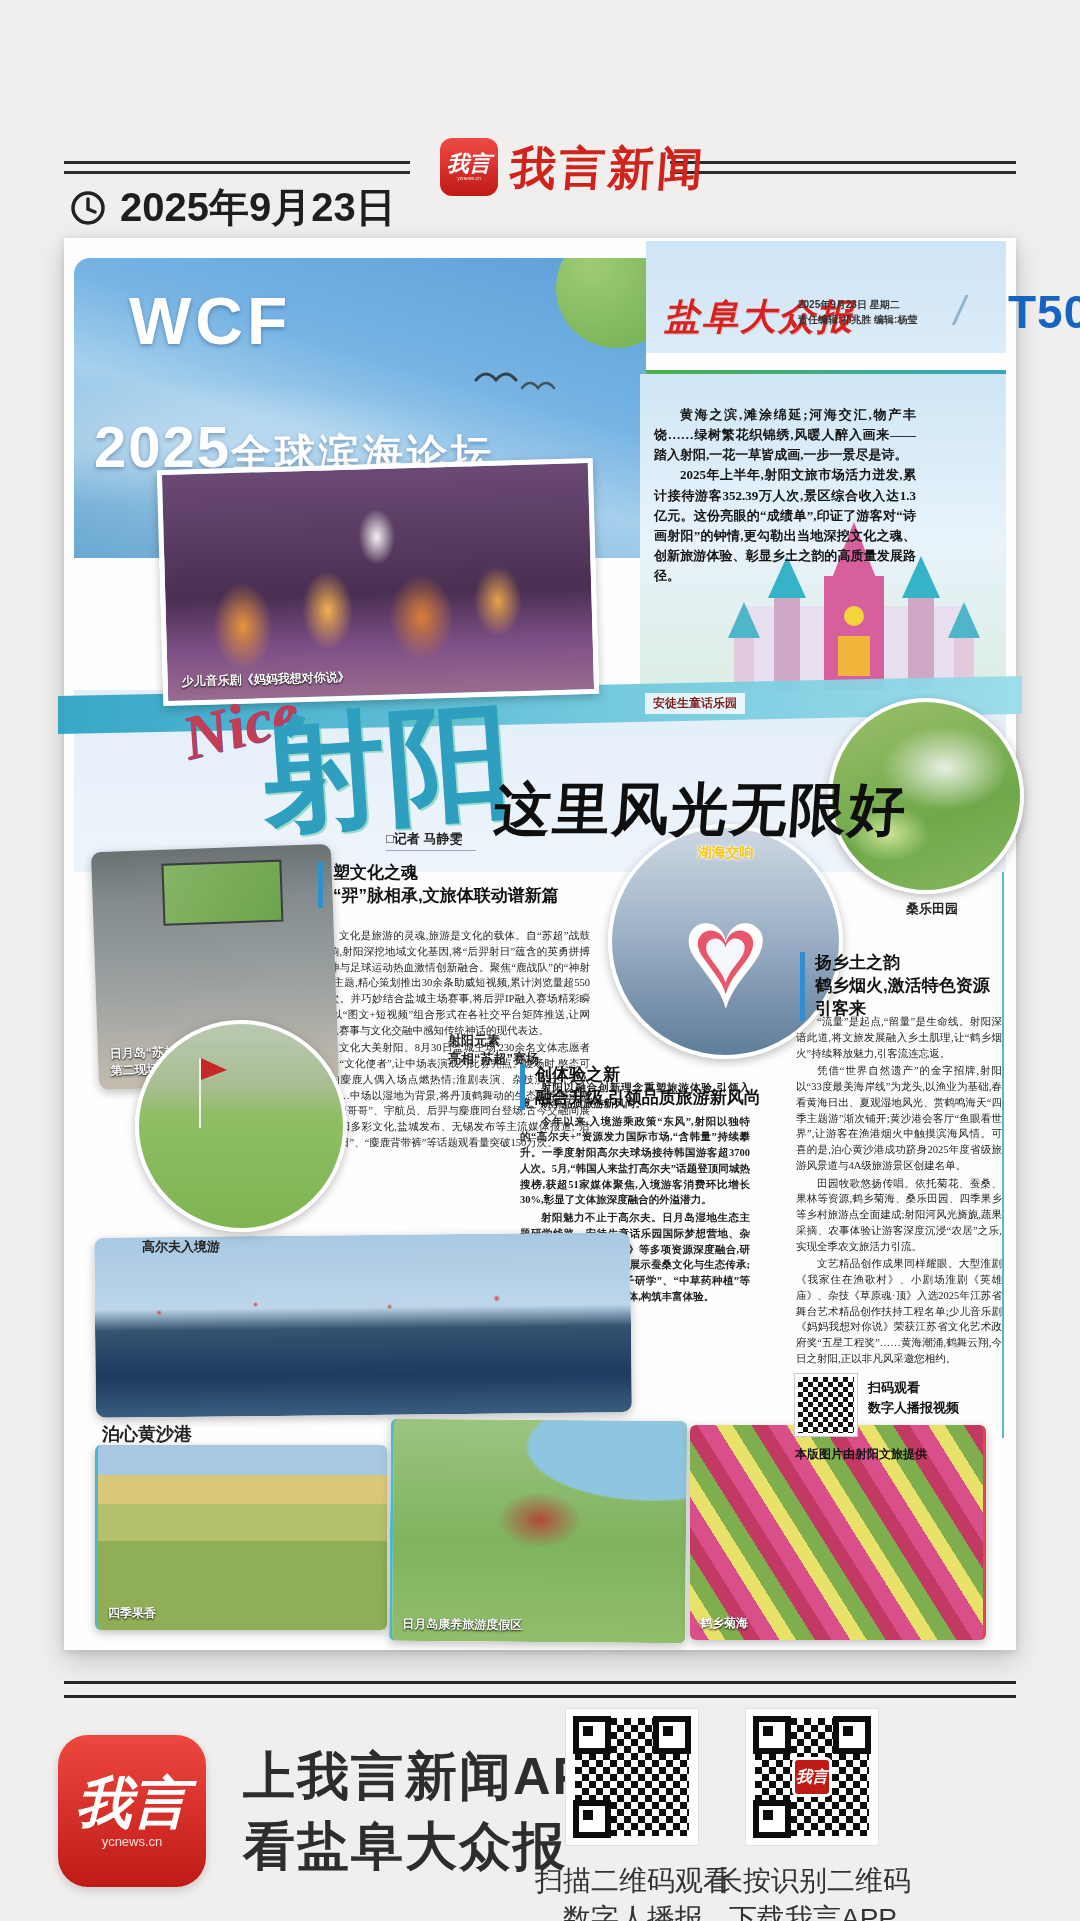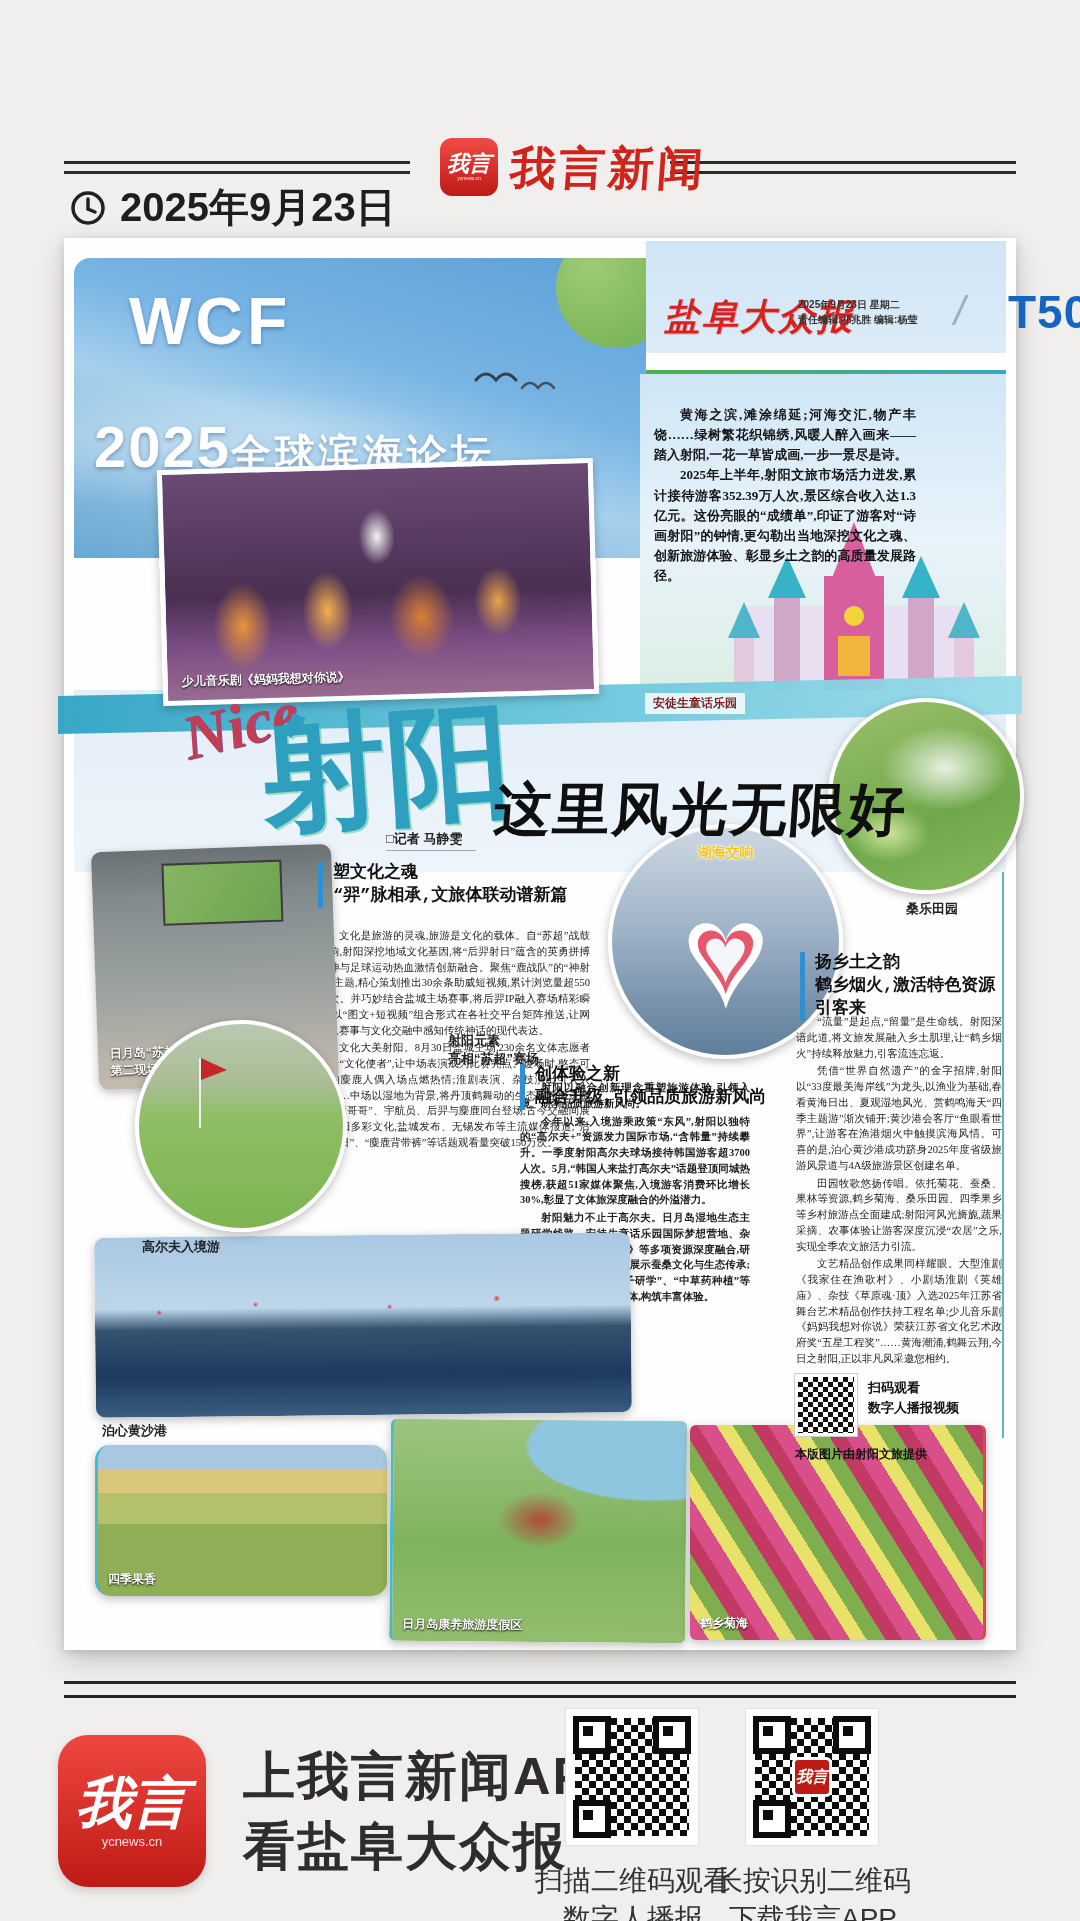--- a/index.html
+++ b/index.html
@@ -92,52 +92,52 @@
   .heart-circ{left:544px;top:586px;width:235px;height:235px;z-index:4;
     background:linear-gradient(180deg,#cdd7e2 0%,#9fb3c8 45%,#7b94ad 75%,#5f7e9b 100%);}
   .heart-circ .h1{position:absolute;left:50%;top:56%;transform:translate(-50%,-50%);font-size:150px;color:#fff;line-height:1;}
   .heart-circ .h2{position:absolute;left:50%;top:56%;transform:translate(-50%,-50%);font-size:112px;color:#e8566b;line-height:1;}
   .heart-circ .h3{position:absolute;left:50%;top:56%;transform:translate(-50%,-50%);font-size:78px;color:#f4f7fa;line-height:1;}
   .heart-label{position:absolute;left:50%;top:16px;transform:translateX(-50%);font-size:14px;font-weight:900;color:#f5c518;
                text-shadow:0 0 3px #fff,0 0 3px #fff;white-space:nowrap;}
   .heart-cap{position:absolute;left:384px;top:794px;font-size:13px;font-weight:bold;color:#222;white-space:pre-line;z-index:5;line-height:1.35;}
 
   .sec{position:absolute;border-left:5px solid #2f8fd0;padding-left:10px;line-height:1.35;z-index:5;}
-  .sec .t1,.sec .t2{font-size:17px;font-weight:900;color:#111;font-family:Liberation Mono, monospace;}
+  .sec .t1,.sec .t2{font-size:17px;font-weight:900;color:#111;font-family:Liberation Sans, sans-serif;}
   .bodycol{position:absolute;font-family:"Liberation Serif","DejaVu Serif",serif;font-size:10.5px;line-height:1.5;
            color:#1c1c1c;text-align:justify;overflow:hidden;z-index:4;}
   .bodycol p{margin:0 0 2px;text-indent:2em;}
 
   .riyuedao{position:absolute;left:31px;top:610px;width:240px;height:238px;border-radius:10px;transform:rotate(-2deg);
     background:linear-gradient(180deg,#6a7273 0%,#828b8c 20%,#9aa0a0 55%,#c4bcae 100%);overflow:hidden;z-index:4;}
   .riyuedao .scr{position:absolute;left:70px;top:14px;width:120px;height:62px;background:linear-gradient(120deg,#86b565,#6da34e);border:2px solid #3c3c3c;}
   .riyuedao-cap{position:absolute;left:12px;bottom:10px;color:#fff;font-size:12px;font-weight:bold;white-space:pre-line;text-shadow:0 1px 2px #000;line-height:1.4;}
   .golf{left:71px;top:782px;width:212px;height:212px;z-index:5;
     background:linear-gradient(180deg,#b9c9b2 0%,#a9bd93 30%,#8fbe64 45%,#7db450 100%);}
   .flag{position:absolute;left:60px;top:34px;width:2px;height:70px;background:#eee;}
   .flag:before{content:"";position:absolute;left:2px;top:0;border-top:12px solid transparent;border-bottom:10px solid transparent;border-left:26px solid #c62828;}
   .golf-cap{position:absolute;left:78px;top:1000px;font-size:13px;font-weight:bold;color:#222;z-index:6;}
   .ship{position:absolute;left:31px;top:997px;width:536px;height:180px;border-radius:10px;transform:rotate(-.6deg);overflow:hidden;z-index:4;
     background:
       radial-gradient(4px 4px at 12% 42%,#e53935,transparent 70%),
       radial-gradient(4px 4px at 30% 38%,#e53935,transparent 70%),
       radial-gradient(4px 4px at 55% 40%,#e53935,transparent 70%),
       radial-gradient(5px 5px at 75% 36%,#e53935,transparent 70%),
       linear-gradient(180deg,#a9c8e2 0%,#bdd6ea 40%,#34536f 52%,#1d3a5f 78%,#3a5d80 100%);}
-  .ship-cap{position:absolute;left:38px;top:1184px;font-size:13px;font-weight:bold;color:#222;z-index:5;}
+  .ship-cap{position:absolute;left:38px;top:1184px;font-size:18px;font-weight:bold;color:#222;z-index:5;}
 
   .scan-qr{position:absolute;left:731px;top:1136px;width:62px;height:62px;background:
      repeating-conic-gradient(#111 0 25%,#fff 0 50%) 0 0/10px 10px;border:3px solid #fff;outline:1px solid #ccc;z-index:5;}
   .scan-txt{position:absolute;left:804px;top:1140px;font-size:13px;font-weight:900;color:#111;line-height:1.5;z-index:5;white-space:pre-line;}
   .credit{position:absolute;left:731px;top:1208px;width:210px;font-size:12px;font-weight:900;color:#111;z-index:5;}
 
   .bphoto{position:absolute;border-radius:6px;overflow:hidden;z-index:4;}
-  .bp1{left:31px;top:1207px;width:292px;height:151px;border-left:3px solid #49b8c8;
+  .bp1{left:31px;top:1207px;width:292px;height:185px;border-left:3px solid #49b8c8;
     background:linear-gradient(180deg,#a8c8e2 0 16%,#d9c77a 16% 32%,#b5c06a 32% 52%,#8fae55 52% 100%),
-               repeating-linear-gradient(90deg,rgba(255,255,255,.15) 0 10px,transparent 10px 26px);border-radius:15px;}
+               repeating-linear-gradient(90deg,rgba(255,255,255,.15) 0 10px,transparent 10px 26px);}
   .bp2{left:326px;top:1182px;width:296px;height:222px;transform:rotate(.5deg);border-left:3px solid #49b8c8;
     background:radial-gradient(160% 90% at 88% 12%,#8ec6e0 0 26%,transparent 27%),
                radial-gradient(60px 40px at 50% 45%,#b04a3a,transparent 70%),
                linear-gradient(180deg,#9cc481 0%,#7fb35e 55%,#92bd6d 100%);}
   .bp3{left:626px;top:1187px;width:296px;height:215px;border-right:3px solid #e04747;
     background:repeating-linear-gradient(58deg,#d94f8a 0 16px,#e8e26a 16px 30px,#7fae4e 30px 46px,#c23a64 46px 60px),
                radial-gradient(120px 60px at 30% 30%,rgba(255,255,255,.35),transparent 70%);}
   .bp-cap{position:absolute;left:10px;bottom:8px;color:#fff;font-size:12px;font-weight:bold;text-shadow:0 1px 2px #000;}
 
   

